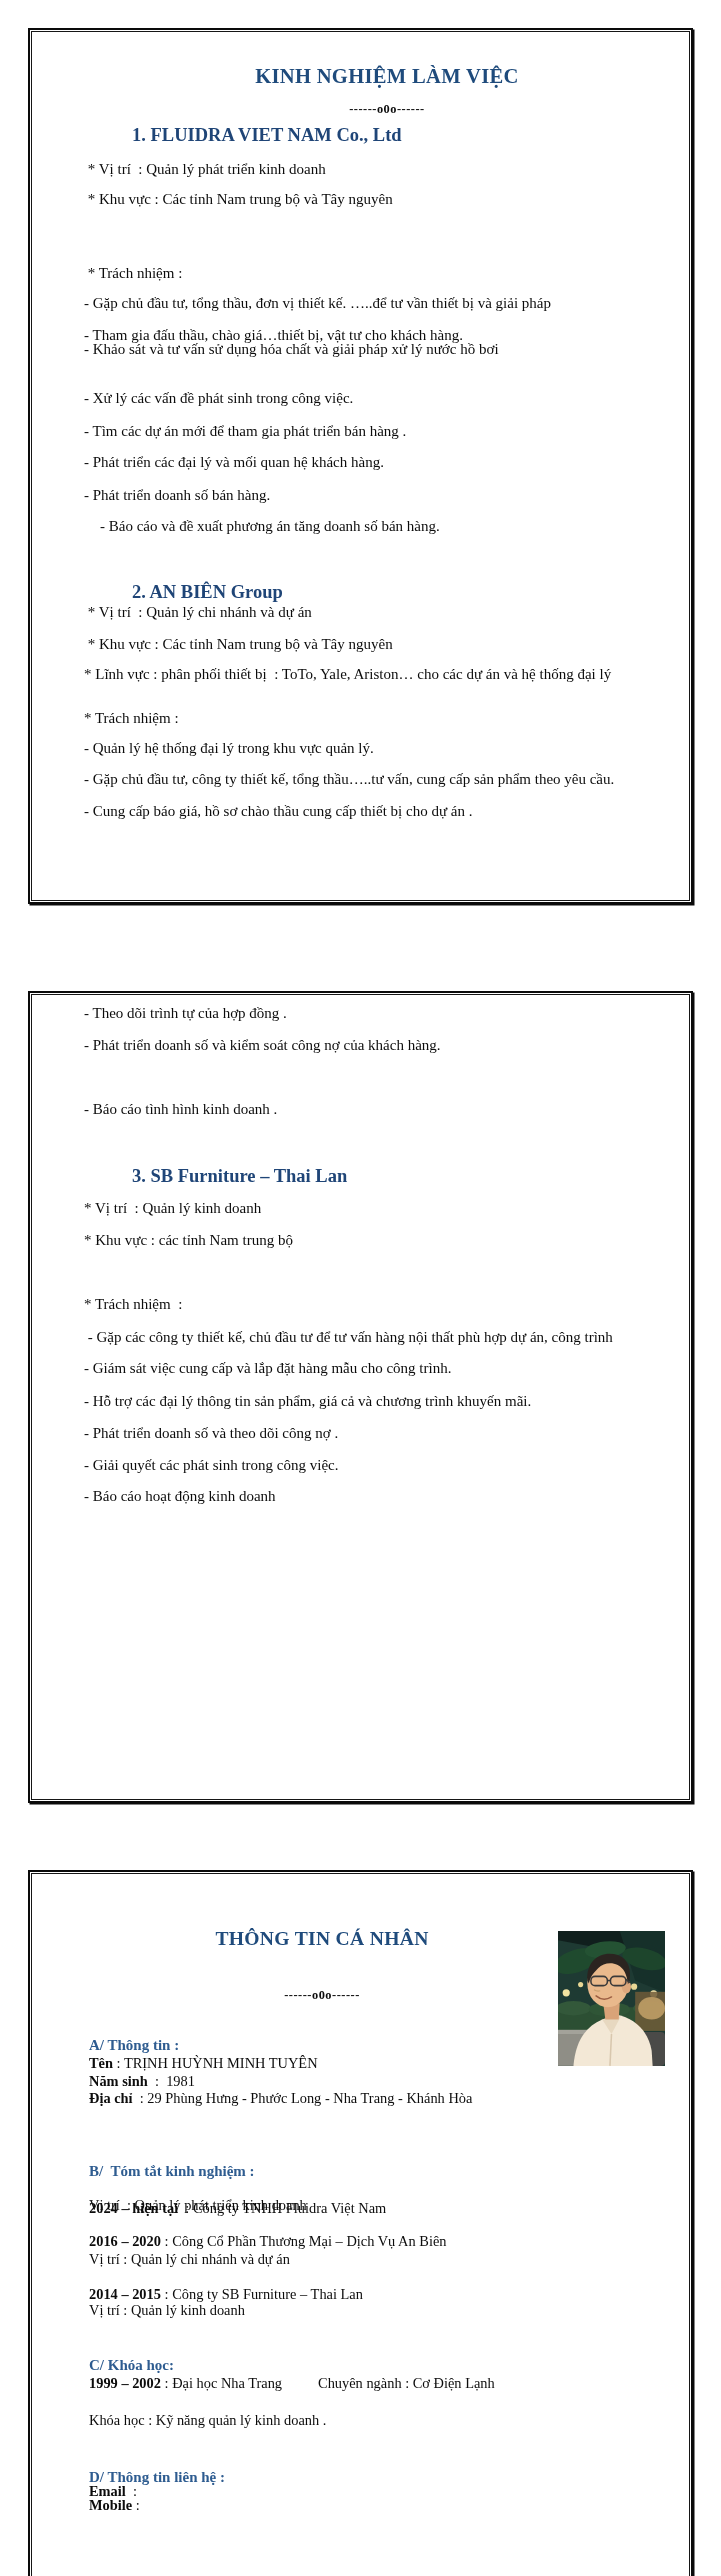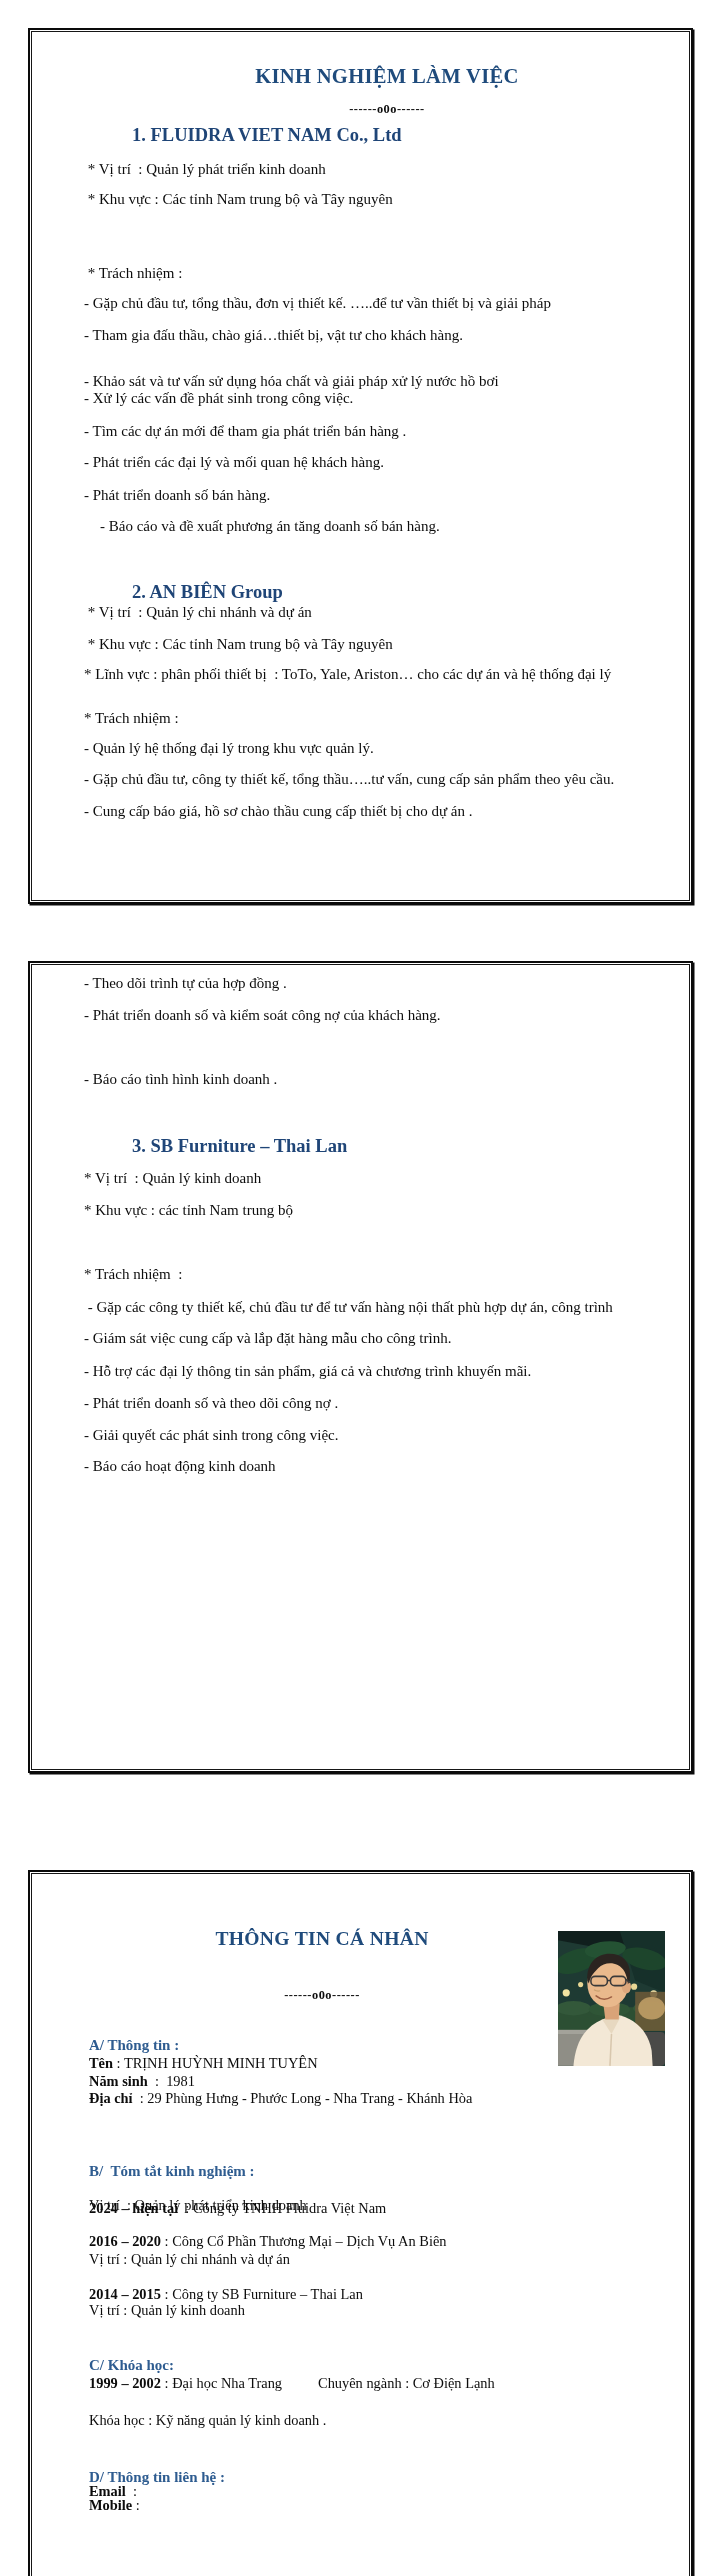--- a/index.html
+++ b/index.html
@@ -38,39 +38,39 @@
   <div class="centerline title1" style="top:33px;">KINH NGHIỆM LÀM VIỆC</div>
   <div class="centerline o0o" style="top:72px;">------o0o------</div>
 
   <div class="h" style="top:93px;">1. FLUIDRA VIET NAM Co., Ltd</div>
 
   <div class="l" style="top:130px;"> * Vị trí  : Quản lý phát triển kinh doanh</div>
   <div class="l" style="top:160px;"> * Khu vực : Các tỉnh Nam trung bộ và Tây nguyên</div>
   <div class="l" style="top:234px;"> * Trách nhiệm :</div>
   <div class="l" style="top:264px;">- Gặp chủ đầu tư, tổng thầu, đơn vị thiết kế. …..để tư vần thiết bị và giải pháp</div>
   <div class="l" style="top:296px;">- Tham gia đấu thầu, chào giá…thiết bị, vật tư cho khách hàng.</div>
-  <div class="l" style="top:342px;">- Khảo sát và tư vấn sử dụng hóa chất và giải pháp xử lý nước hồ bơi</div>
+  <div class="l" style="top:310px;">- Khảo sát và tư vấn sử dụng hóa chất và giải pháp xử lý nước hồ bơi</div>
   <div class="l" style="top:359px;">- Xử lý các vấn đề phát sinh trong công việc.</div>
   <div class="l" style="top:392px;">- Tìm các dự án mới để tham gia phát triển bán hàng .</div>
   <div class="l" style="top:423px;">- Phát triển các đại lý và mối quan hệ khách hàng.</div>
   <div class="l" style="top:456px;">- Phát triển doanh số bán hàng.</div>
   <div class="l" style="top:487px;margin-left:16px;">- Báo cáo và đề xuất phương án tăng doanh số bán hàng.</div>
 
   <div class="h" style="top:550px;">2. AN BIÊN Group</div>
 
   <div class="l" style="top:573px;"> * Vị trí  : Quản lý chi nhánh và dự án</div>
   <div class="l" style="top:605px;"> * Khu vực : Các tỉnh Nam trung bộ và Tây nguyên</div>
   <div class="l" style="top:635px;">* Lĩnh vực : phân phối thiết bị  : ToTo, Yale, Ariston… cho các dự án và hệ thống đại lý</div>
   <div class="l" style="top:679px;">* Trách nhiệm :</div>
   <div class="l" style="top:709px;">- Quản lý hệ thống đại lý trong khu vực quản lý.</div>
   <div class="l" style="top:740px;text-align:center;">- Gặp chủ đầu tư, công ty thiết kế, tổng thầu…..tư vấn, cung cấp sản phẩm theo yêu cầu.</div>
   <div class="l" style="top:772px;">- Cung cấp báo giá, hồ sơ chào thầu cung cấp thiết bị cho dự án .</div>
 </div>
 
-<div class="page" style="top:961px;height:812px;text-align:right;">
+<div class="page" style="top:991px;height:812px;text-align:right;">
   <div class="l" style="top:10.8px;">- Theo dõi trình tự của hợp đồng .</div>
   <div class="l" style="top:43px;">- Phát triển doanh số và kiểm soát công nợ của khách hàng.</div>
   <div class="l" style="top:107px;">- Báo cáo tình hình kinh doanh .</div>
 
   <div class="h" style="top:171px;">3. SB Furniture – Thai Lan</div>
 
   <div class="l" style="top:206px;">* Vị trí  : Quản lý kinh doanh</div>
   <div class="l" style="top:238px;">* Khu vực : các tỉnh Nam trung bộ</div>
   <div class="l" style="top:302px;">* Trách nhiệm  :</div>
   <div class="l" style="top:335px;"> - Gặp các công ty thiết kế, chủ đầu tư để tư vấn hàng nội thất phù hợp dự án, công trình</div>

